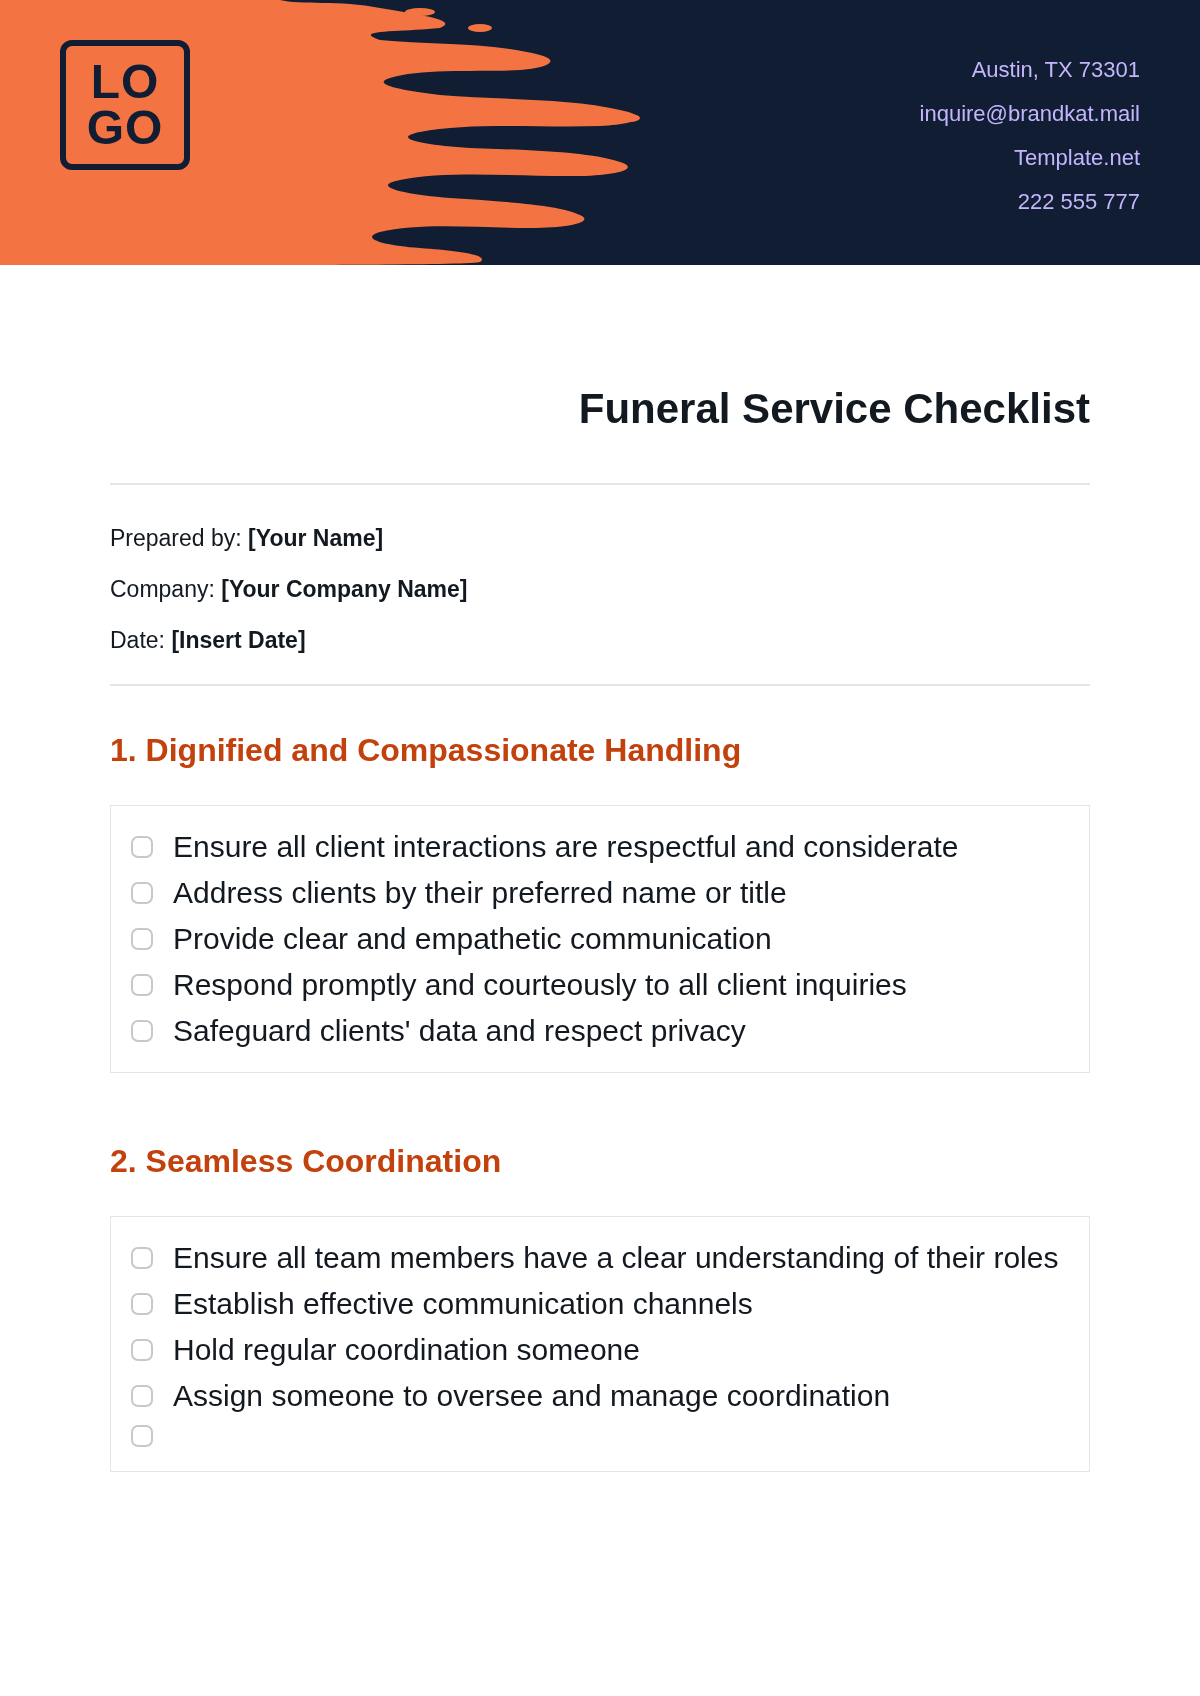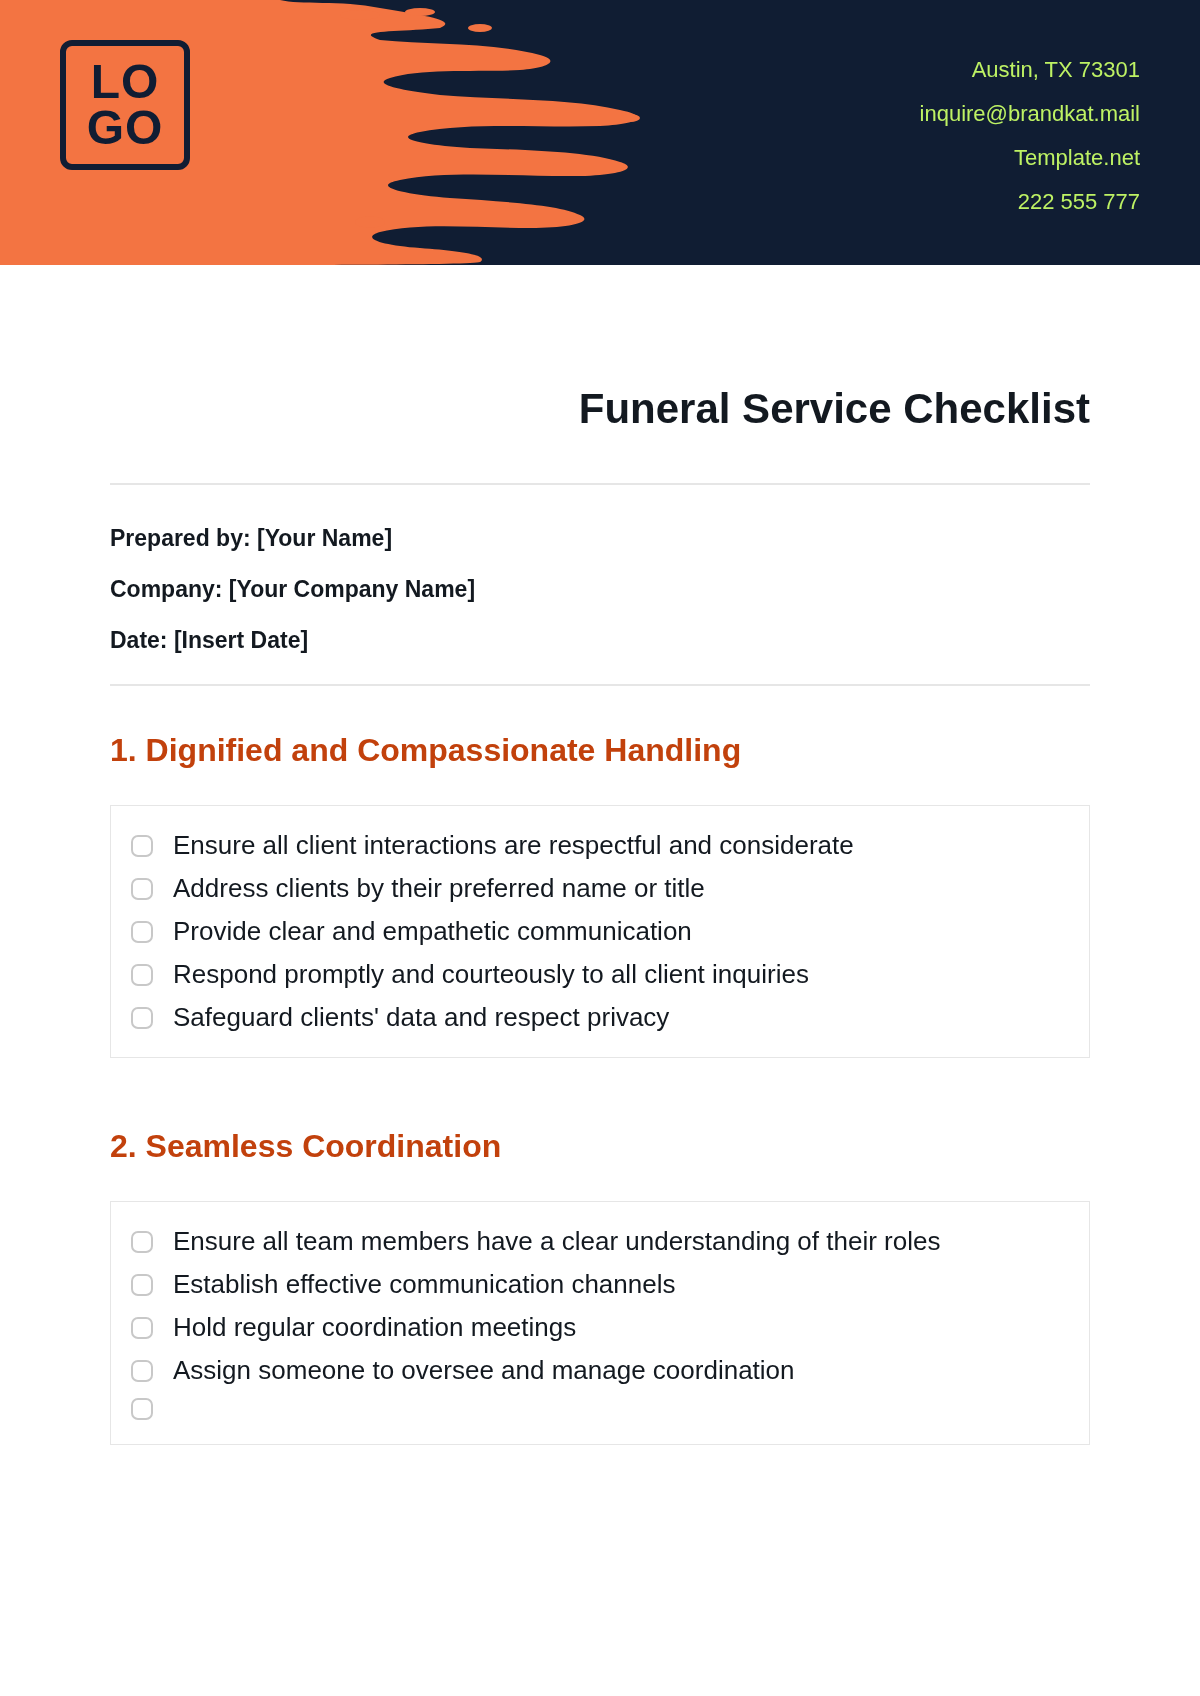--- a/index.html
+++ b/index.html
@@ -55,21 +55,21 @@
       font-weight: 800;
       color: #101d33;
       line-height: 0.95;
       letter-spacing: 1px;
     }
     .contact-info {
       position: absolute;
       right: 60px;
       top: 48px;
       text-align: right;
-      color: #bef264;
+      color: #c4b5fd;
       font-size: 22px;
       line-height: 2.0;
     }
     .content {
       padding: 120px 110px 0 110px;
     }
     .title {
       text-align: right;
       font-size: 42px;
       font-weight: 700;
@@ -80,21 +80,21 @@
       border: none;
       border-top: 2px solid #e6e6e6;
       margin: 0 0 40px 0;
     }
     .meta-row {
       font-size: 23px;
       color: #131920;
       margin-bottom: 24px;
     }
     .meta-label {
-      font-weight: 700;
+      font-weight: 400;
     }
     .meta-value {
       font-weight: 700;
     }
     .section-title {
       font-size: 32px;
       font-weight: 700;
       color: #c2410c;
       margin-top: 46px;
       margin-bottom: 36px;
@@ -110,21 +110,21 @@
       padding: 6px 0;
     }
     .checkbox {
       width: 22px;
       height: 22px;
       border: 2px solid #c8c8c8;
       border-radius: 7px;
       flex-shrink: 0;
     }
     .check-text {
-      font-size: 26px;
+      font-size: 30px;
       color: #131920;
     }
     .meta-section {
       margin-bottom: 10px;
     }
   </style>
 </head>
 <body>
 
 <div class="header">
@@ -196,21 +196,21 @@
     <div class="check-item">
       <div class="checkbox"></div>
       <span class="check-text">Ensure all team members have a clear understanding of their roles</span>
     </div>
     <div class="check-item">
       <div class="checkbox"></div>
       <span class="check-text">Establish effective communication channels</span>
     </div>
     <div class="check-item">
       <div class="checkbox"></div>
-      <span class="check-text">Hold regular coordination meetings</span>
+      <span class="check-text">Hold regular coordination someone</span>
     </div>
     <div class="check-item">
       <div class="checkbox"></div>
       <span class="check-text">Assign someone to oversee and manage coordination</span>
     </div>
     <div class="check-item">
       <div class="checkbox"></div>
     </div>
   </div>
 </div>

